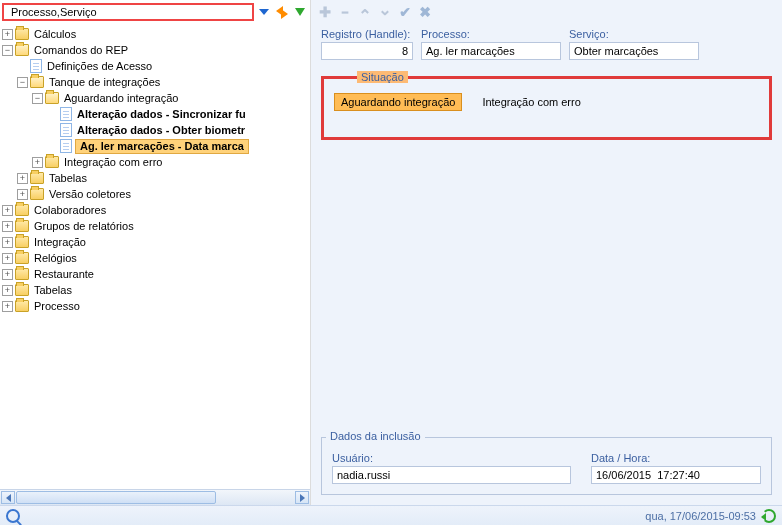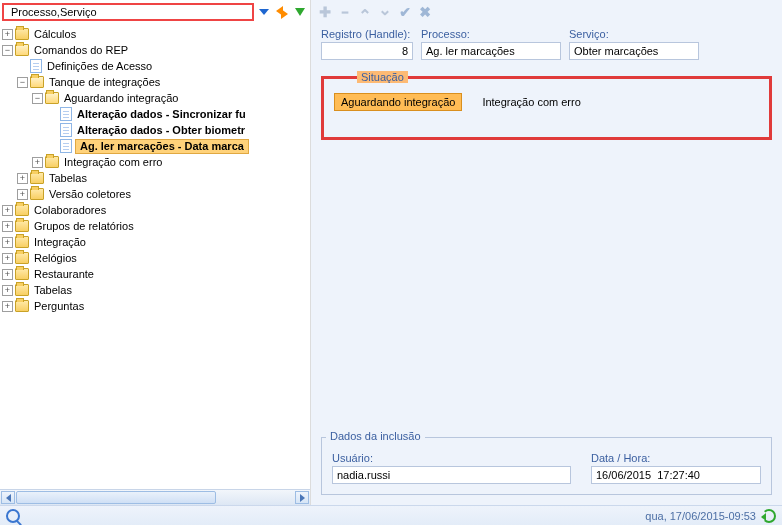--- a/index.html
+++ b/index.html
@@ -245,21 +245,21 @@
               <div class="row">
                 <span class="toggle">+</span>
                 <span class="folder-ic"></span>
                 <span class="label">Tabelas</span>
               </div>
             </li>
           <li>
               <div class="row">
                 <span class="toggle">+</span>
                 <span class="folder-ic"></span>
-                <span class="label">Perguntas</span>
+                <span class="label">Processo</span>
               </div>
             </li>
         </ul>
       </div>
 
       <div class="hscroll">
         <div class="hscroll-btn hscroll-l">
             <span class="tri-l"></span>
           </div>
         <div class="hscroll-thumb"></div>

